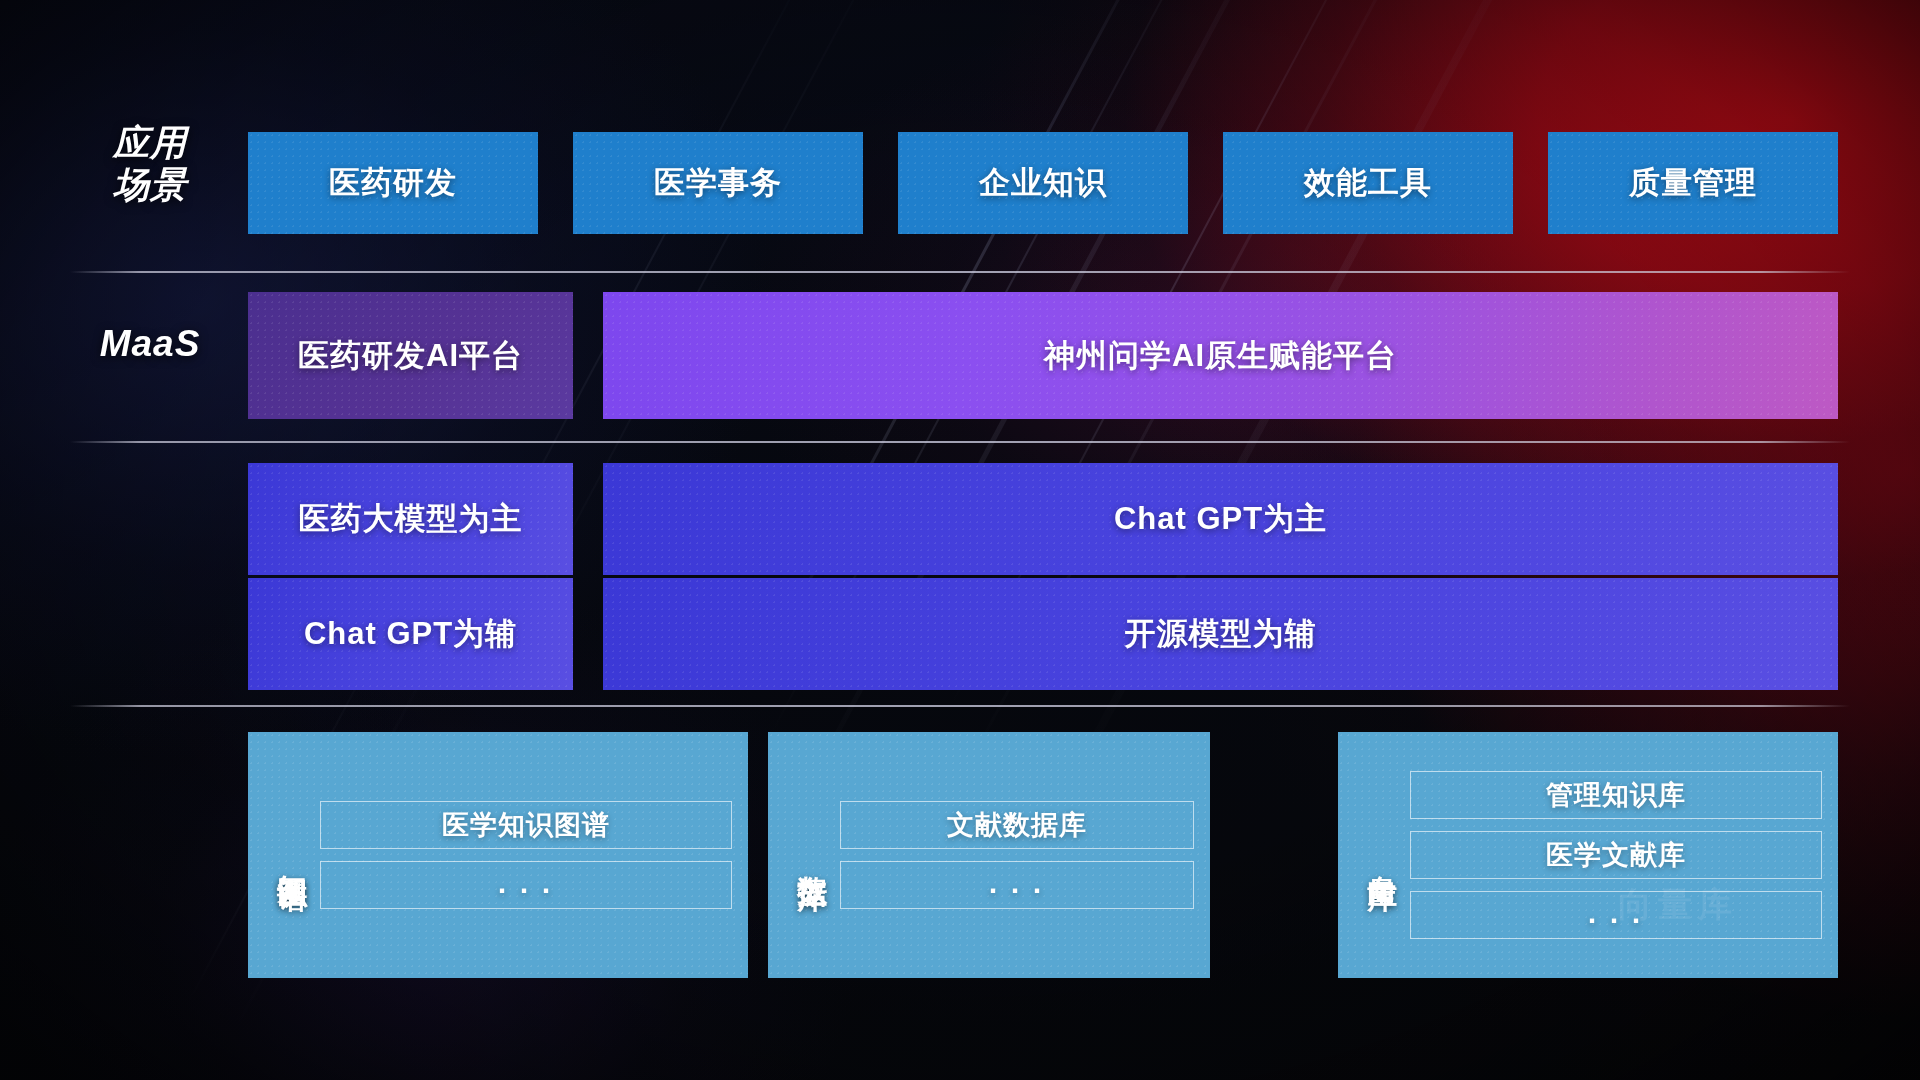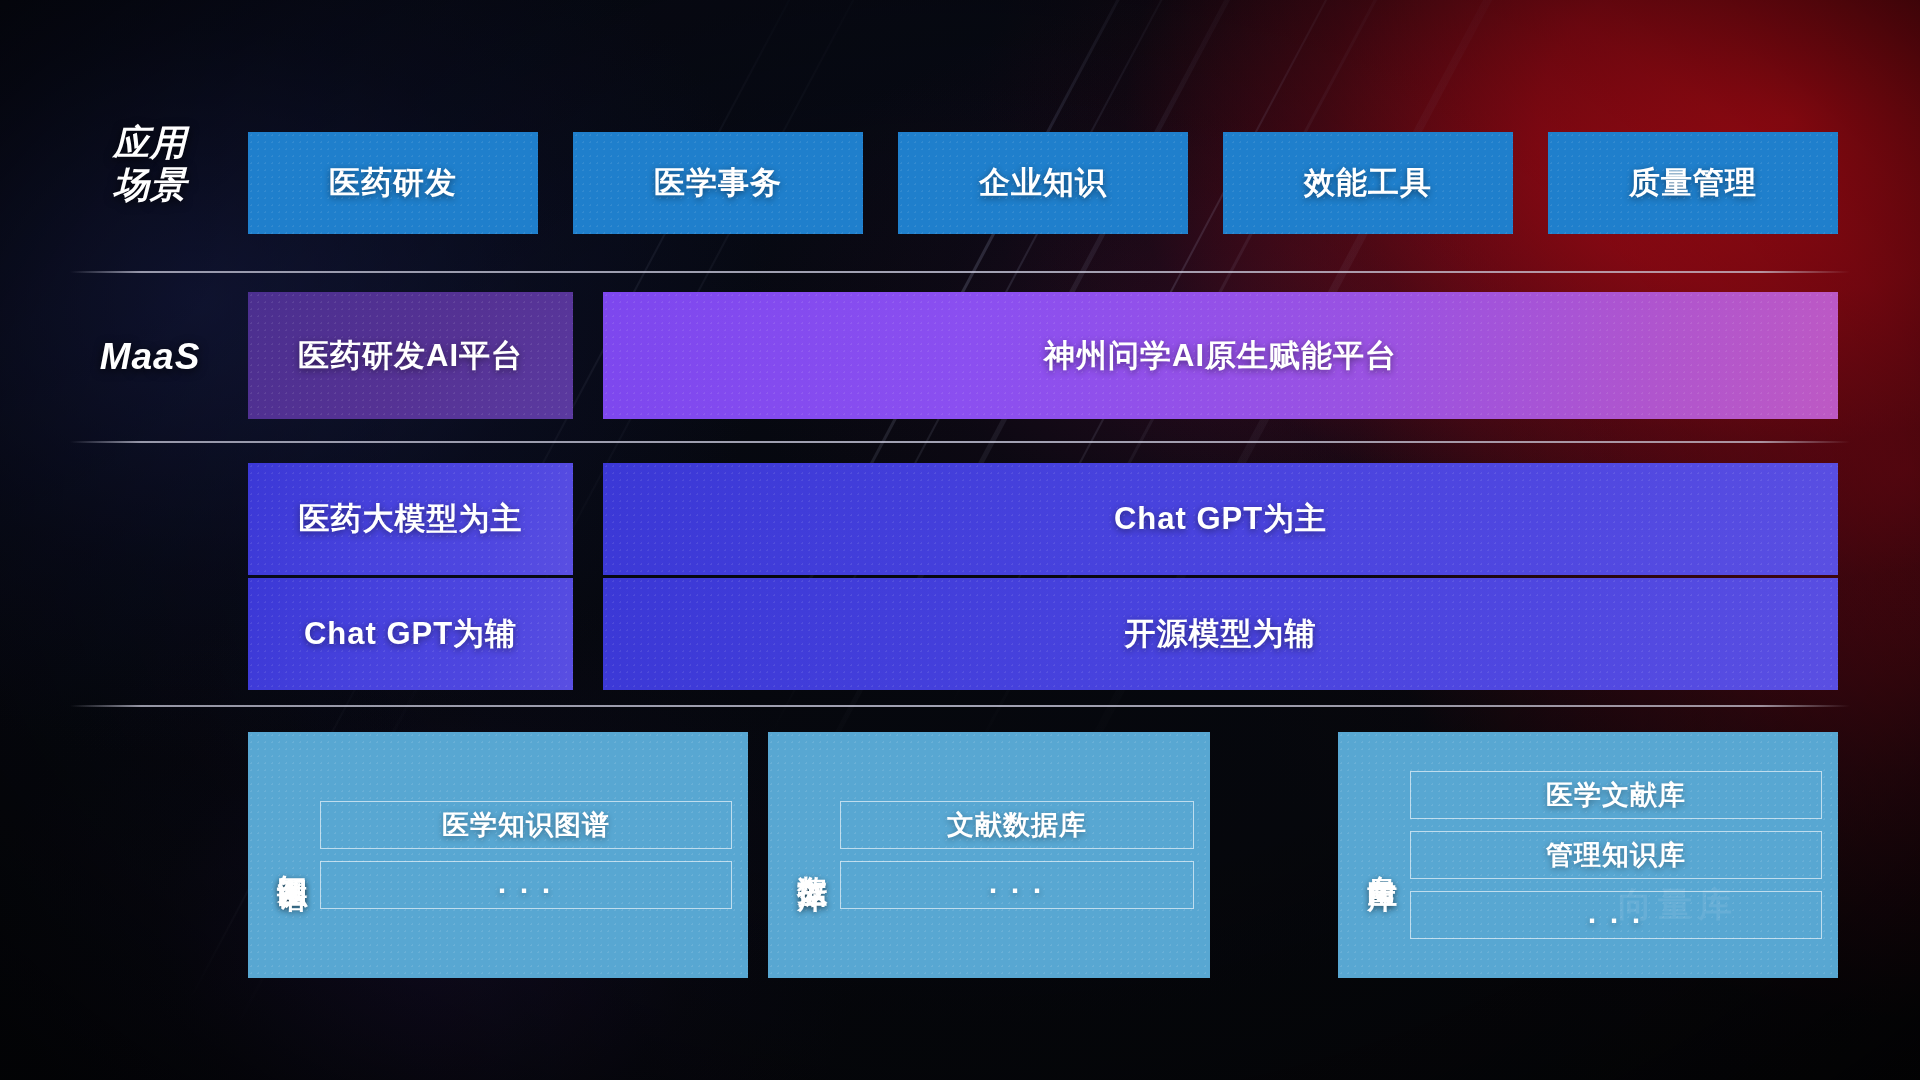--- a/index.html
+++ b/index.html
@@ -204,21 +204,21 @@
     </div>
     <div class="box app" style="left:1223px; top:132px; width:290px; height:102px;">
       <span>效能工具</span>
     </div>
     <div class="box app" style="left:1548px; top:132px; width:290px; height:102px;">
       <span>质量管理</span>
     </div>
 
     <div class="divider" style="top:271px;"></div>
 
-    <div class="row-label" style="left:70px; top:335px; width:160px; font-size:37px;">MaaS</div>
+    <div class="row-label" style="left:70px; top:322px; width:160px; font-size:37px;">MaaS</div>
 
     <div class="box maas-left" style="left:248px; top:292px; width:325px; height:127px;">
       <span>医药研发AI平台</span>
     </div>
     <div class="box maas-right" style="left:603px; top:292px; width:1235px; height:127px;">
       <span>神州问学AI原生赋能平台</span>
     </div>
 
     <div class="divider" style="top:441px;"></div>
 
@@ -260,24 +260,24 @@
         <div class="kitem ellipsis">
           <span>...</span>
         </div>
       </div>
     </div>
 
     <div class="kgroup" style="left:1338px; top:732px; width:500px; height:246px;">
       <div class="kgroup-title">向量库</div>
       <div class="kgroup-items">
         <div class="kitem">
+          <span>管理知识库</span>
+        </div>
+        <div class="kitem">
           <span>医学文献库</span>
-        </div>
-        <div class="kitem">
-          <span>管理知识库</span>
         </div>
         <div class="kitem ellipsis">
           <span>...</span>
         </div>
       </div>
       <div class="watermark" style="left:280px; top:150px;">向量库</div>
     </div>
 
   </div>
 </div>

